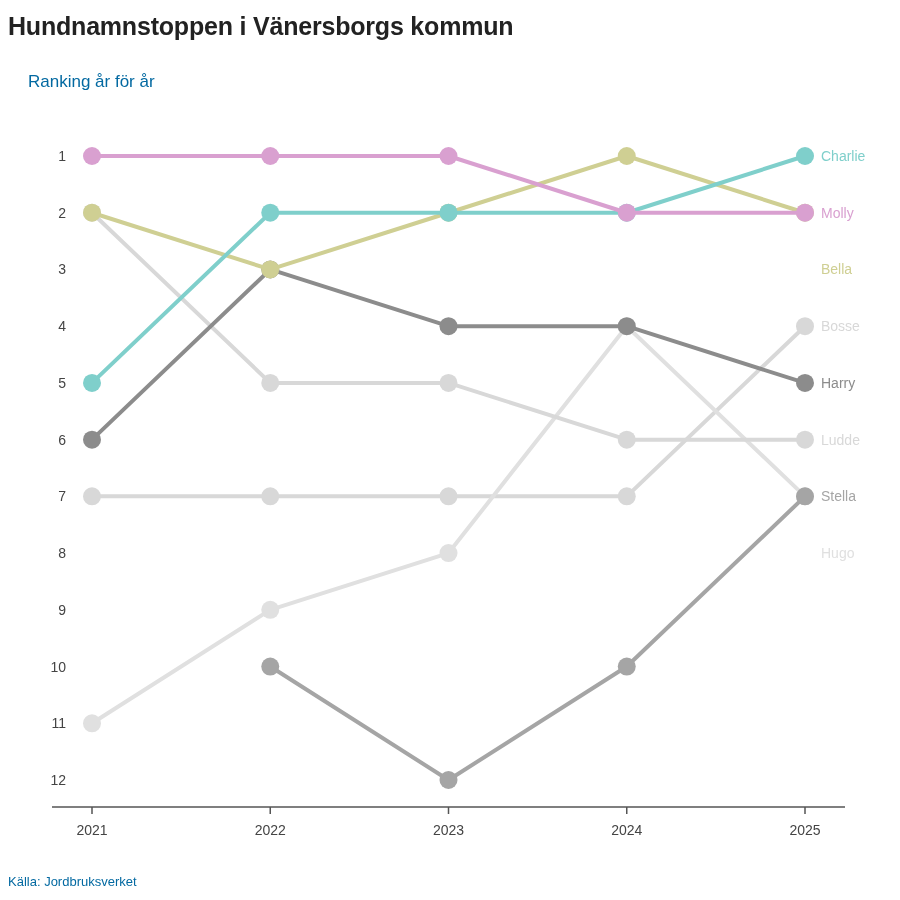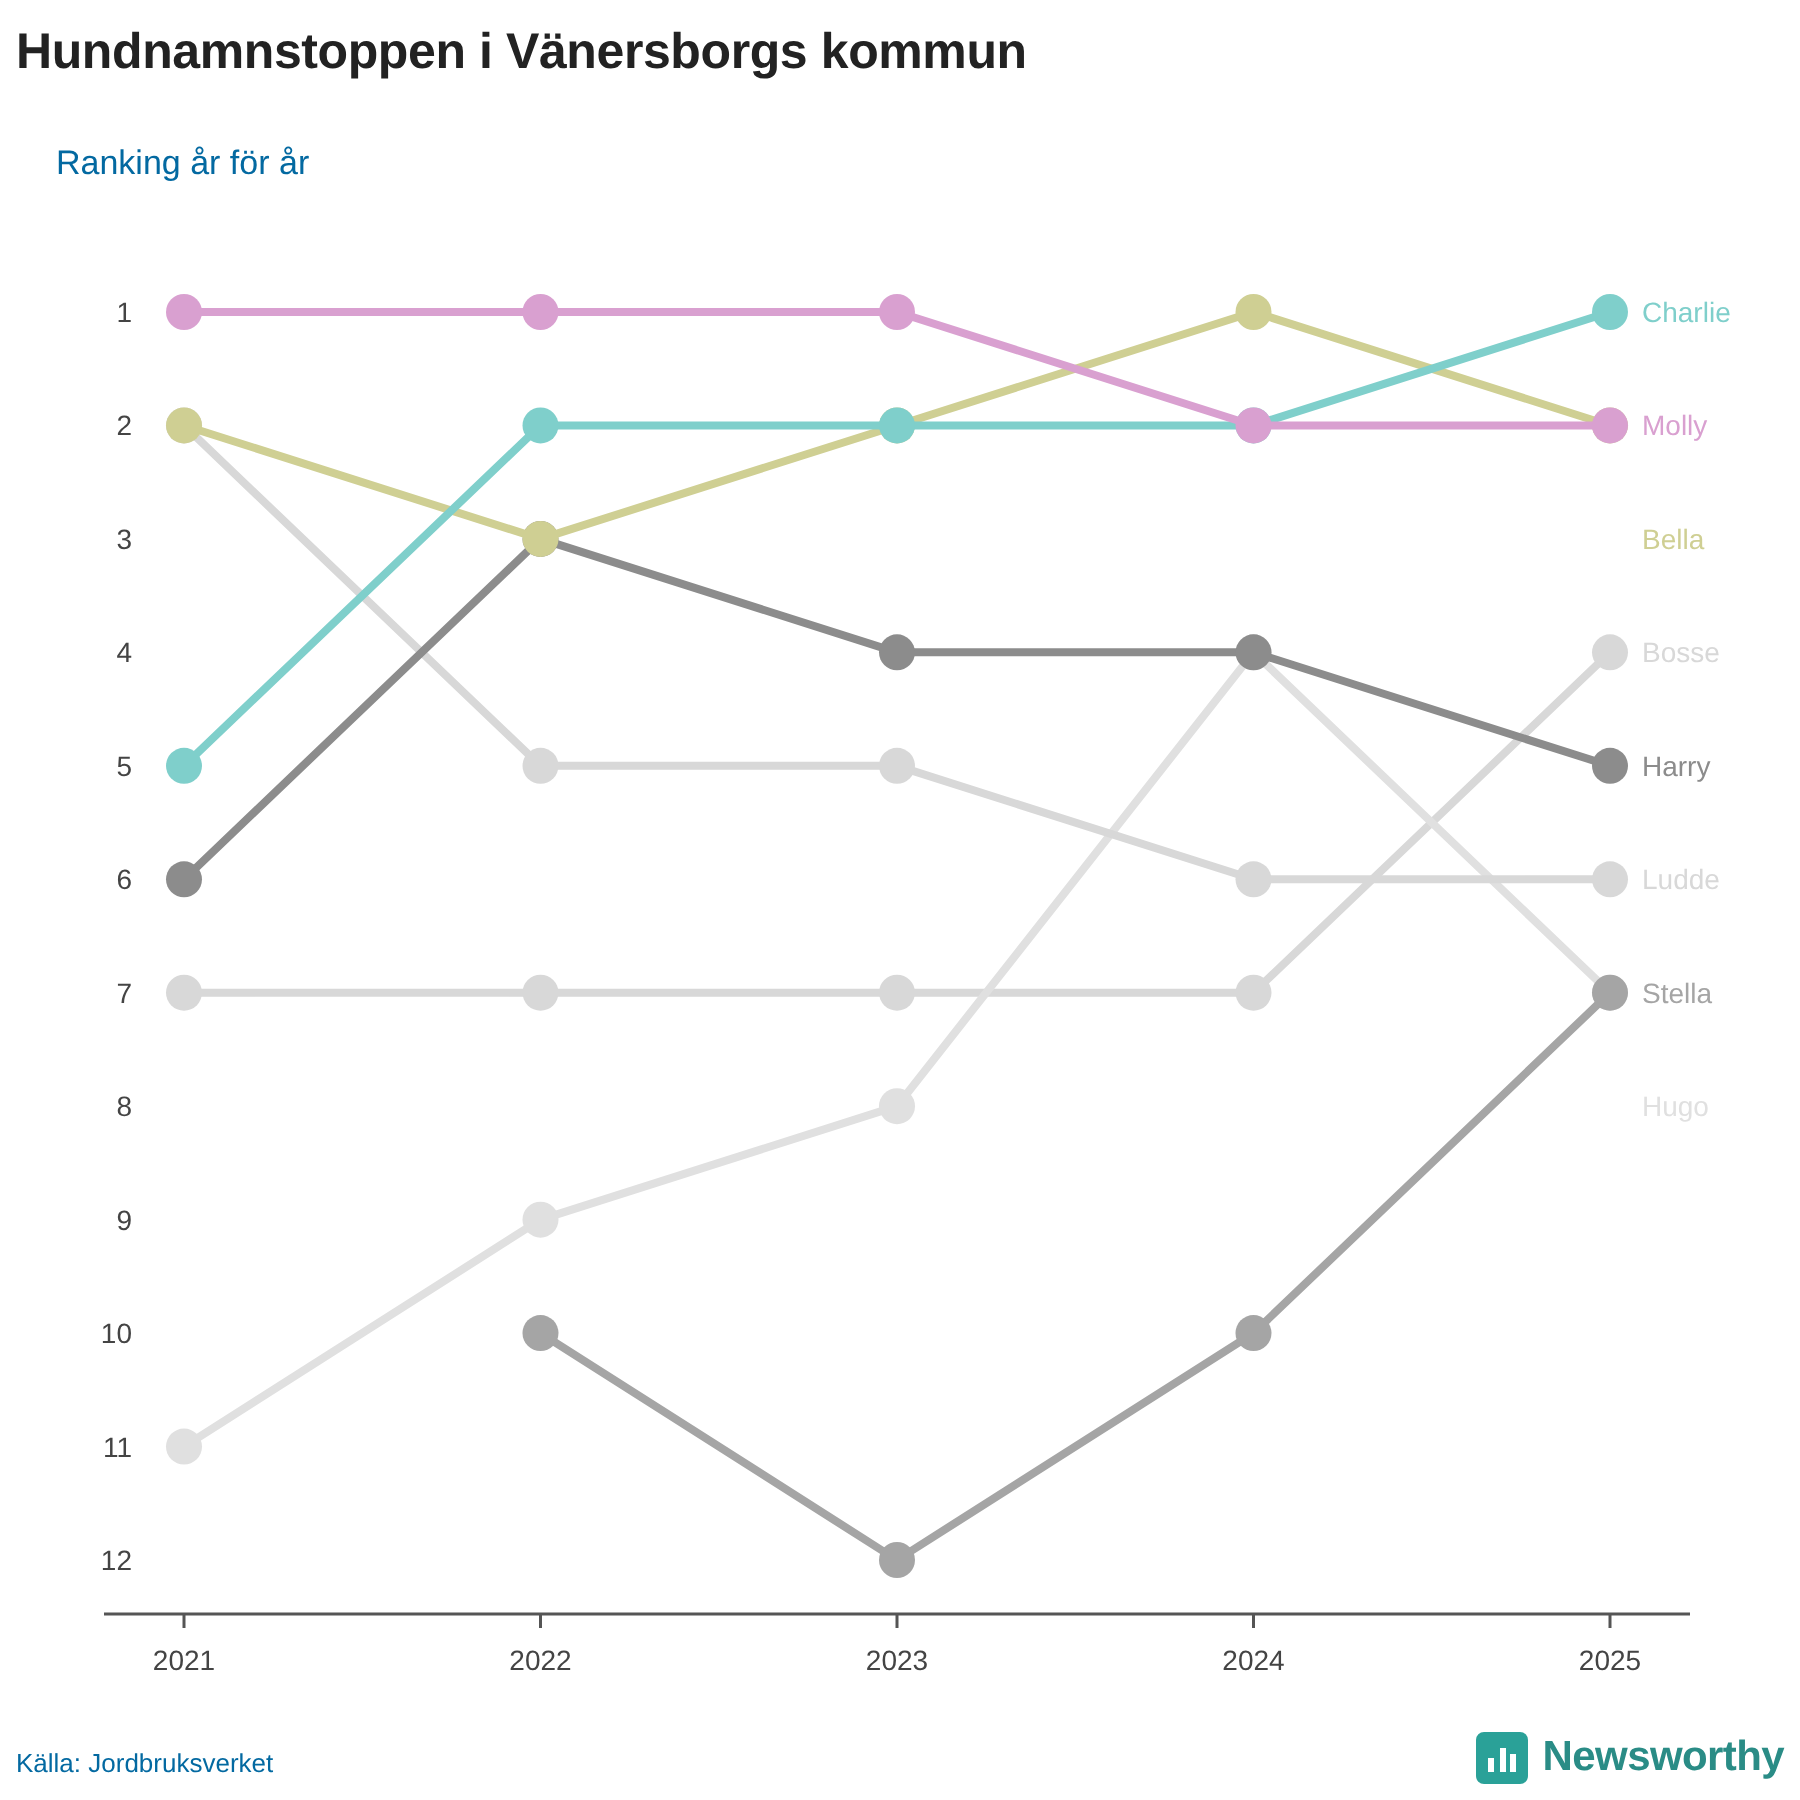--- a/index.html
+++ b/index.html
@@ -222,22 +222,14 @@
         <text x="821" y="221.18181818181816" class="series-label" fill="#d8d8d8">Bosse</text>
         <text x="821" y="277.9090909090909" class="series-label" fill="#8c8c8c">Harry</text>
         <text x="821" y="334.6363636363636" class="series-label" fill="#d8d8d8">Ludde</text>
         <text x="821" y="391.3636363636363" class="series-label" fill="#a5a5a5">Stella</text>
         <text x="821" y="448.09090909090907" class="series-label" fill="#e0e0e0">Hugo</text>
       </svg>
   </div>
 
   <div class="footer-source">Källa: Jordbruksverket</div>
 
-  <div class="brand">
-    <span class="brand-logo">
-      <span class="bar b1"></span>
-        <span class="bar b2"></span>
-        <span class="bar b3"></span>
-    </span>
-    <span class="brand-name">Newsworthy</span>
-  </div>
 
 </div>
 
 </body></html>

